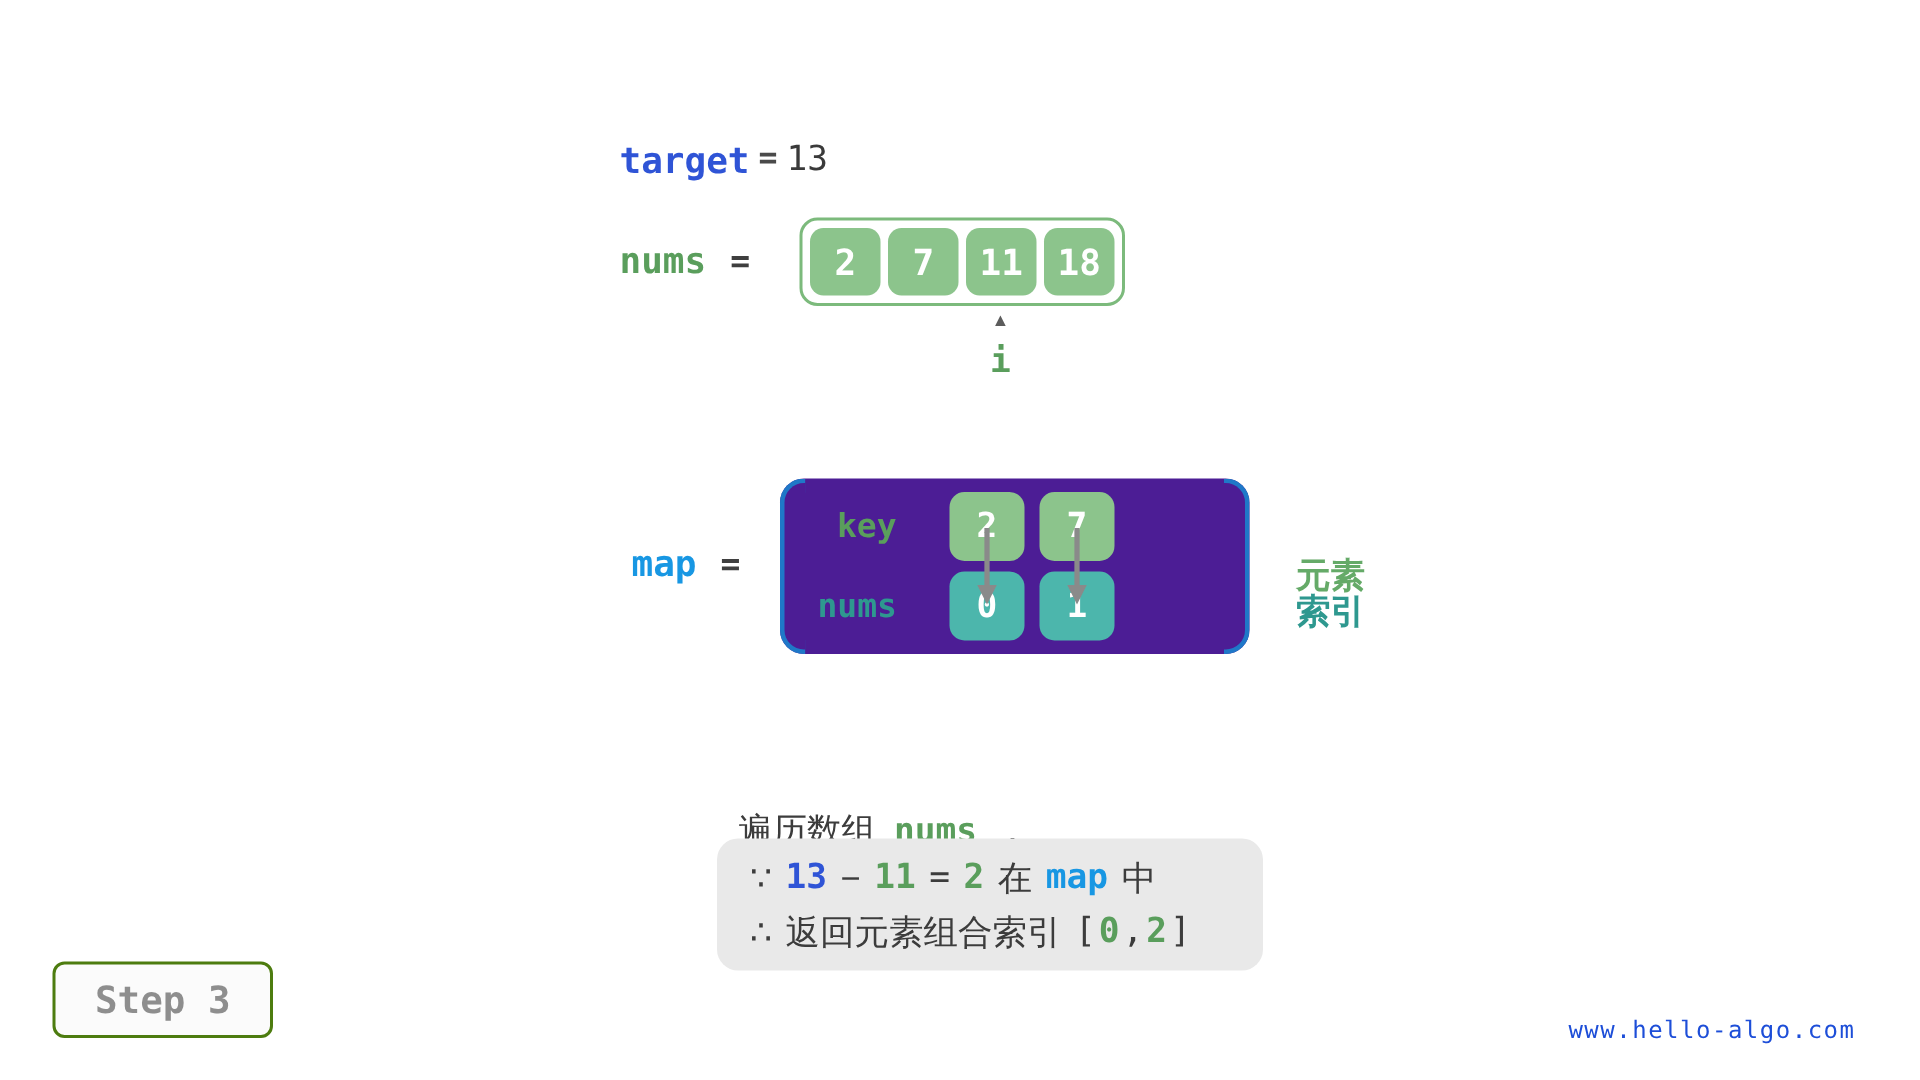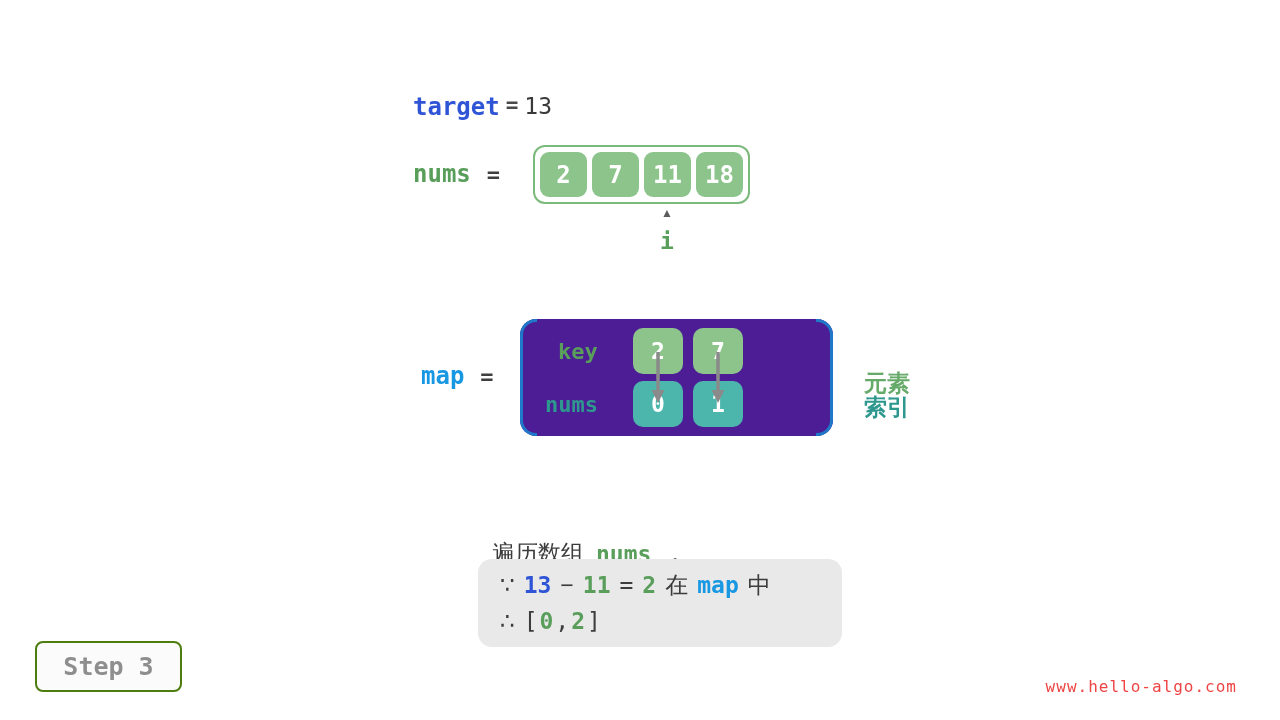--- a/index.html
+++ b/index.html
@@ -82,21 +82,21 @@
   .c-cyan  { color:#1897e3; font-weight:bold; }
   .c-dark  { color:#3c3c3c; }
 
   
   .step-box {
     left:35px; top:641px; width:147px; height:51px;
     background:#fbfbfb; border:2px solid #4d7c0f; border-radius:8px;
     display:flex; align-items:center; justify-content:center;
     color:#8e8e8e; font-weight:bold; font-size:25px;
   }
-  .watermark { right:43px; top:677px; color:#ef4444; font-size:16px; letter-spacing:1px; }
+  .watermark { right:43px; top:677px; color:#1d4ed8; font-size:16px; letter-spacing:1px; }
 </style>
 </head>
 <body>
 
 <div>
 
   <div class="abs target-line">
     <span class="mono t-label">target</span>
     <span class="mono eq">=</span>
     <span class="mono t-value">13</span>
@@ -158,20 +158,21 @@
       <span class="c-dark">−</span>
       <span class="mono c-green">11</span>
       <span class="mono c-dark">=</span>
       <span class="mono c-green">2</span>
       <span class="c-dark">在</span>
       <span class="mono c-cyan">map</span>
       <span class="c-dark">中</span>
     </div>
     <div class="c-line">
       <span class="c-dark">∴</span>
+      <span class="c-dark">返回元素组合索引</span>
       <span class="c-dark" style="display:inline-flex; gap:2px;">
           <span class="mono c-dark">[</span>
           <span class="mono c-green">0</span>
           <span class="mono c-dark">,</span>
           <span class="mono c-green">2</span>
           <span class="mono c-dark">]</span>
         </span>
     </div>
   </div>
 

